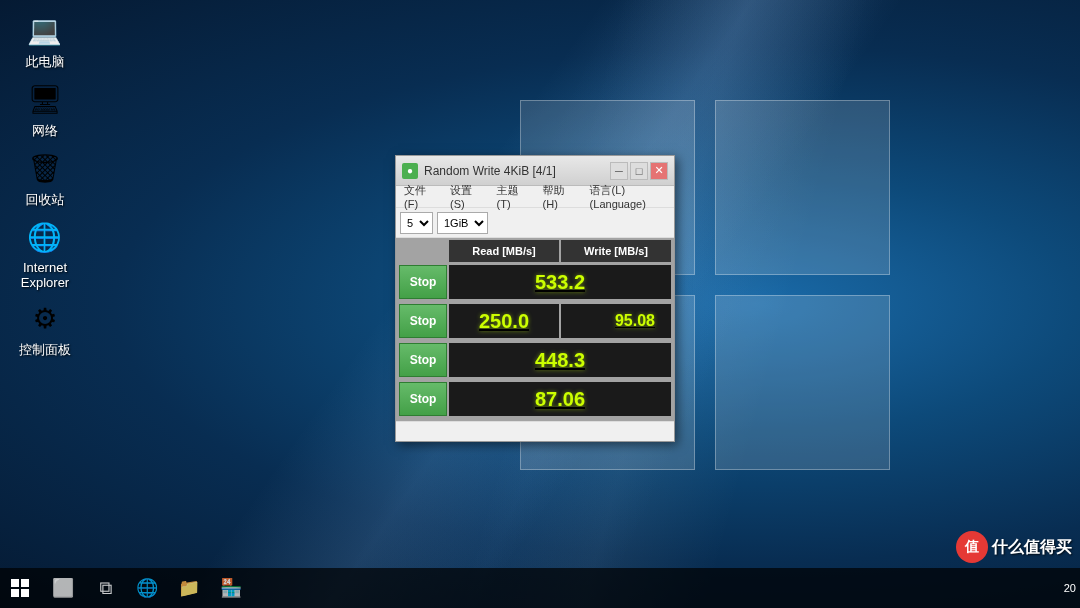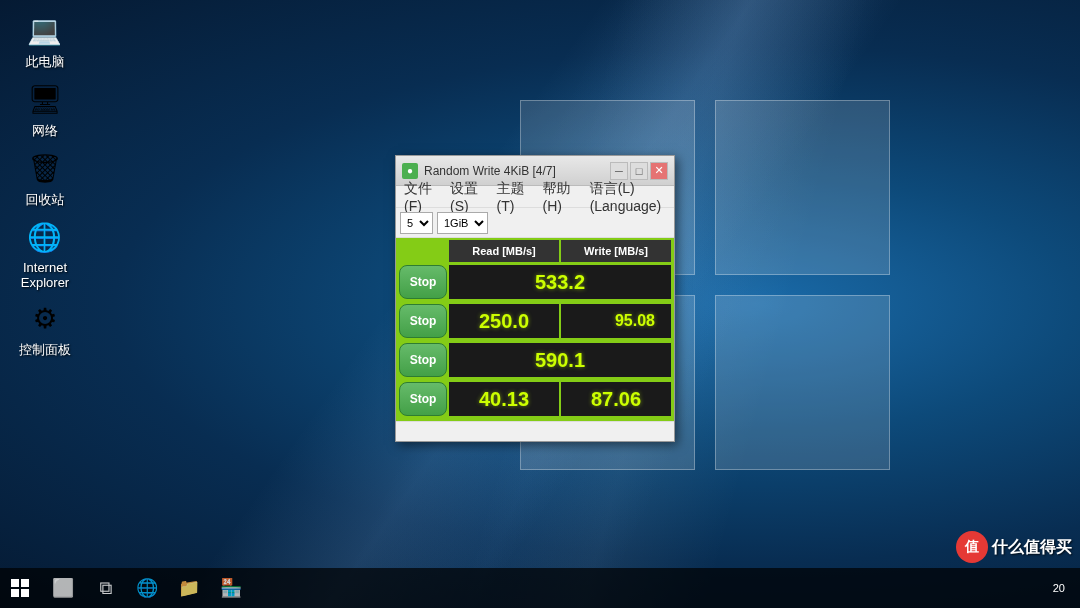--- a/index.html
+++ b/index.html
@@ -87,21 +87,21 @@
       align-items: center;
       justify-content: center;
       color: rgba(255,255,255,0.8);
       font-size: 18px;
     }
 
     .taskbar-right {
       margin-left: auto;
       display: flex;
       align-items: center;
-      padding-right: 15px;
+      padding-right: 4px;
       color: white;
       font-size: 11px;
       gap: 8px;
     }
 
     .watermark {
       position: absolute;
       bottom: 45px;
       right: 8px;
       display: flex;
@@ -222,21 +222,21 @@
       cursor: pointer;
     }
     .cdm-ctrl-close { background: #e57373; color: white; }
 
     .cdm-menubar {
       height: 22px;
       background: #f0f0f0;
       display: flex;
       align-items: center;
       padding: 0 4px;
-      font-size: 14px;
+      font-size: 11px;
       color: #333;
       border-bottom: 1px solid #ddd;
       gap: 8px;
     }
 
     .cdm-menu-item {
       padding: 2px 4px;
       cursor: pointer;
     }
 
@@ -252,21 +252,21 @@
 
     .cdm-select {
       height: 22px;
       font-size: 11px;
       background: white;
       border: 1px solid #aaa;
       padding: 0 2px;
     }
 
     .cdm-content {
-      background: #84cc16;
+      background: #a3a3a3;
       padding: 2px;
     }
 
     .cdm-header-row {
       display: flex;
       height: 22px;
       align-items: center;
     }
 
     .cdm-label-cell {
@@ -301,32 +301,33 @@
       height: 34px;
       background: linear-gradient(to bottom, #66bb6a, #43a047);
       border: 1px solid #2e7d32;
       color: white;
       font-size: 12px;
       font-weight: bold;
       cursor: pointer;
       display: flex;
       align-items: center;
       justify-content: center;
-      border-radius: 8px;
+      border-radius: 0;
       margin: 0 1px;
     }
 
     .cdm-value-cell {
       flex: 1;
       height: 34px;
       display: flex;
       align-items: center;
       justify-content: center;
       background: #1a1a1a;
       margin: 0 1px;
+      text-decoration: underline;
     }
 
     .cdm-value {
       color: #ccff00;
       font-size: 20px;
       font-weight: bold;
       font-family: Arial, sans-serif;
       text-shadow: 0 0 4px rgba(200,255,0,0.5);
     }
 
@@ -397,21 +398,21 @@
     <div class="desktop-icon">
       <div class="desktop-icon-img">⚙</div>
       <div class="desktop-icon-label">控制面板</div>
     </div>
   </div>
 
   <div class="cdm-window">
 
     <div class="cdm-titlebar">
       <div class="cdm-title-icon">●</div>
-      <div class="cdm-title-text">Random Write 4KiB [4/7]</div>
+      <div class="cdm-title-text">Random Write 4KiB [4/1]</div>
       <div class="cdm-window-controls">
         <div class="cdm-ctrl-btn">─</div>
         <div class="cdm-ctrl-btn">□</div>
         <div class="cdm-ctrl-btn cdm-ctrl-close">✕</div>
       </div>
     </div>
 
     <div class="cdm-menubar">
       <div class="cdm-menu-item">文件(F)</div>
       <div class="cdm-menu-item">设置(S)</div>
@@ -450,29 +451,26 @@
           <span class="cdm-value">250.0</span>
         </div>
         <div class="cdm-value-cell">
           <span class="cdm-value cdm-value-sm">95.08</span>
         </div>
       </div>
 
       <div class="cdm-data-row">
         <div class="cdm-stop-btn">Stop</div>
         <div class="cdm-value-cell">
-          <span class="cdm-value">590.1</span>
+          <span class="cdm-value">448.3</span>
         </div>
       </div>
 
       <div class="cdm-data-row">
         <div class="cdm-stop-btn">Stop</div>
-        <div class="cdm-value-cell">
-          <span class="cdm-value">40.13</span>
-        </div>
         <div class="cdm-value-cell">
           <span class="cdm-value">87.06</span>
         </div>
       </div>
     </div>
 
     <div class="cdm-bottom-bar"></div>
   </div>
 
   <div class="watermark">

